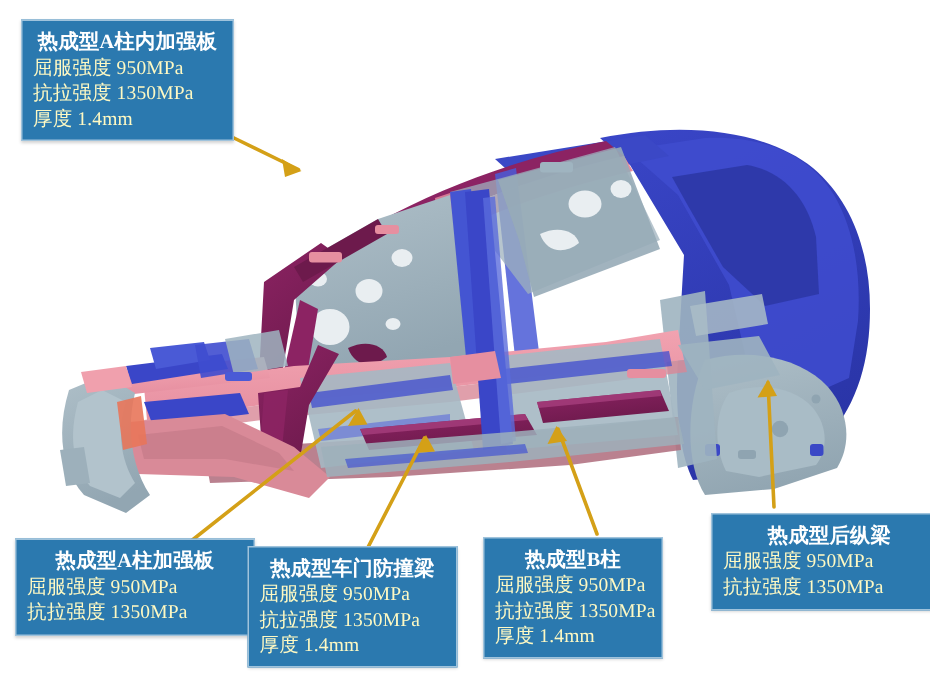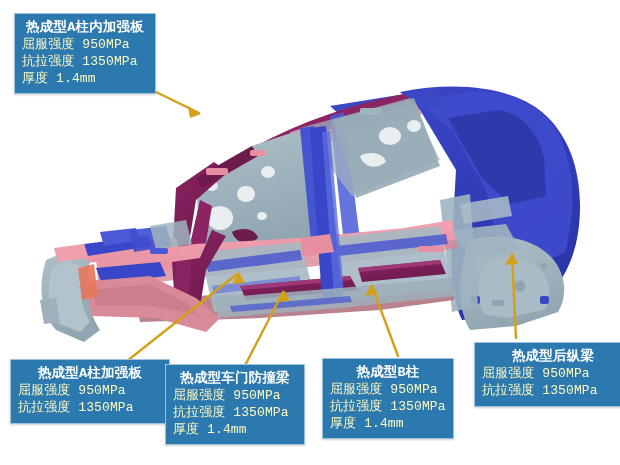--- a/index.html
+++ b/index.html
@@ -6,21 +6,21 @@
     margin: 0;
     padding: 0;
     background: #ffffff;
   }
   #stage {
     position: relative;
     width: 620px;
     height: 465px;
     background: #ffffff;
     overflow: hidden;
-    font-family: Liberation Mono, monospace;
+    font-family: Liberation Serif, serif;
   }
 
   
   #car-layer {
     position: absolute;
     left: 0; top: 0;
     width: 620px; height: 465px;
   }
 
   
@@ -47,21 +47,21 @@
     font-size: 13px;
     white-space: nowrap;
     color: #fef9c3;
     letter-spacing: 0.1px;
   }
 
   
   #callout-0 { left: 14px;  top: 13px;  width: 142px; }
   #callout-1 { left: 10px;  top: 359px; width: 160px; }
   #callout-2 { left: 165px; top: 364px; width: 140px; }
-  #callout-3 { left: 322px; top: 358px; width: 132px; }
+  #callout-3 { left: 322px; top: 358px; width: 120px; }
   #callout-4 { left: 474px; top: 342px; width: 158px; }
 
   
   #arrow-layer {
     position: absolute;
     left: 0; top: 0;
     width: 620px; height: 465px;
     pointer-events: none;
   }
 </style>

